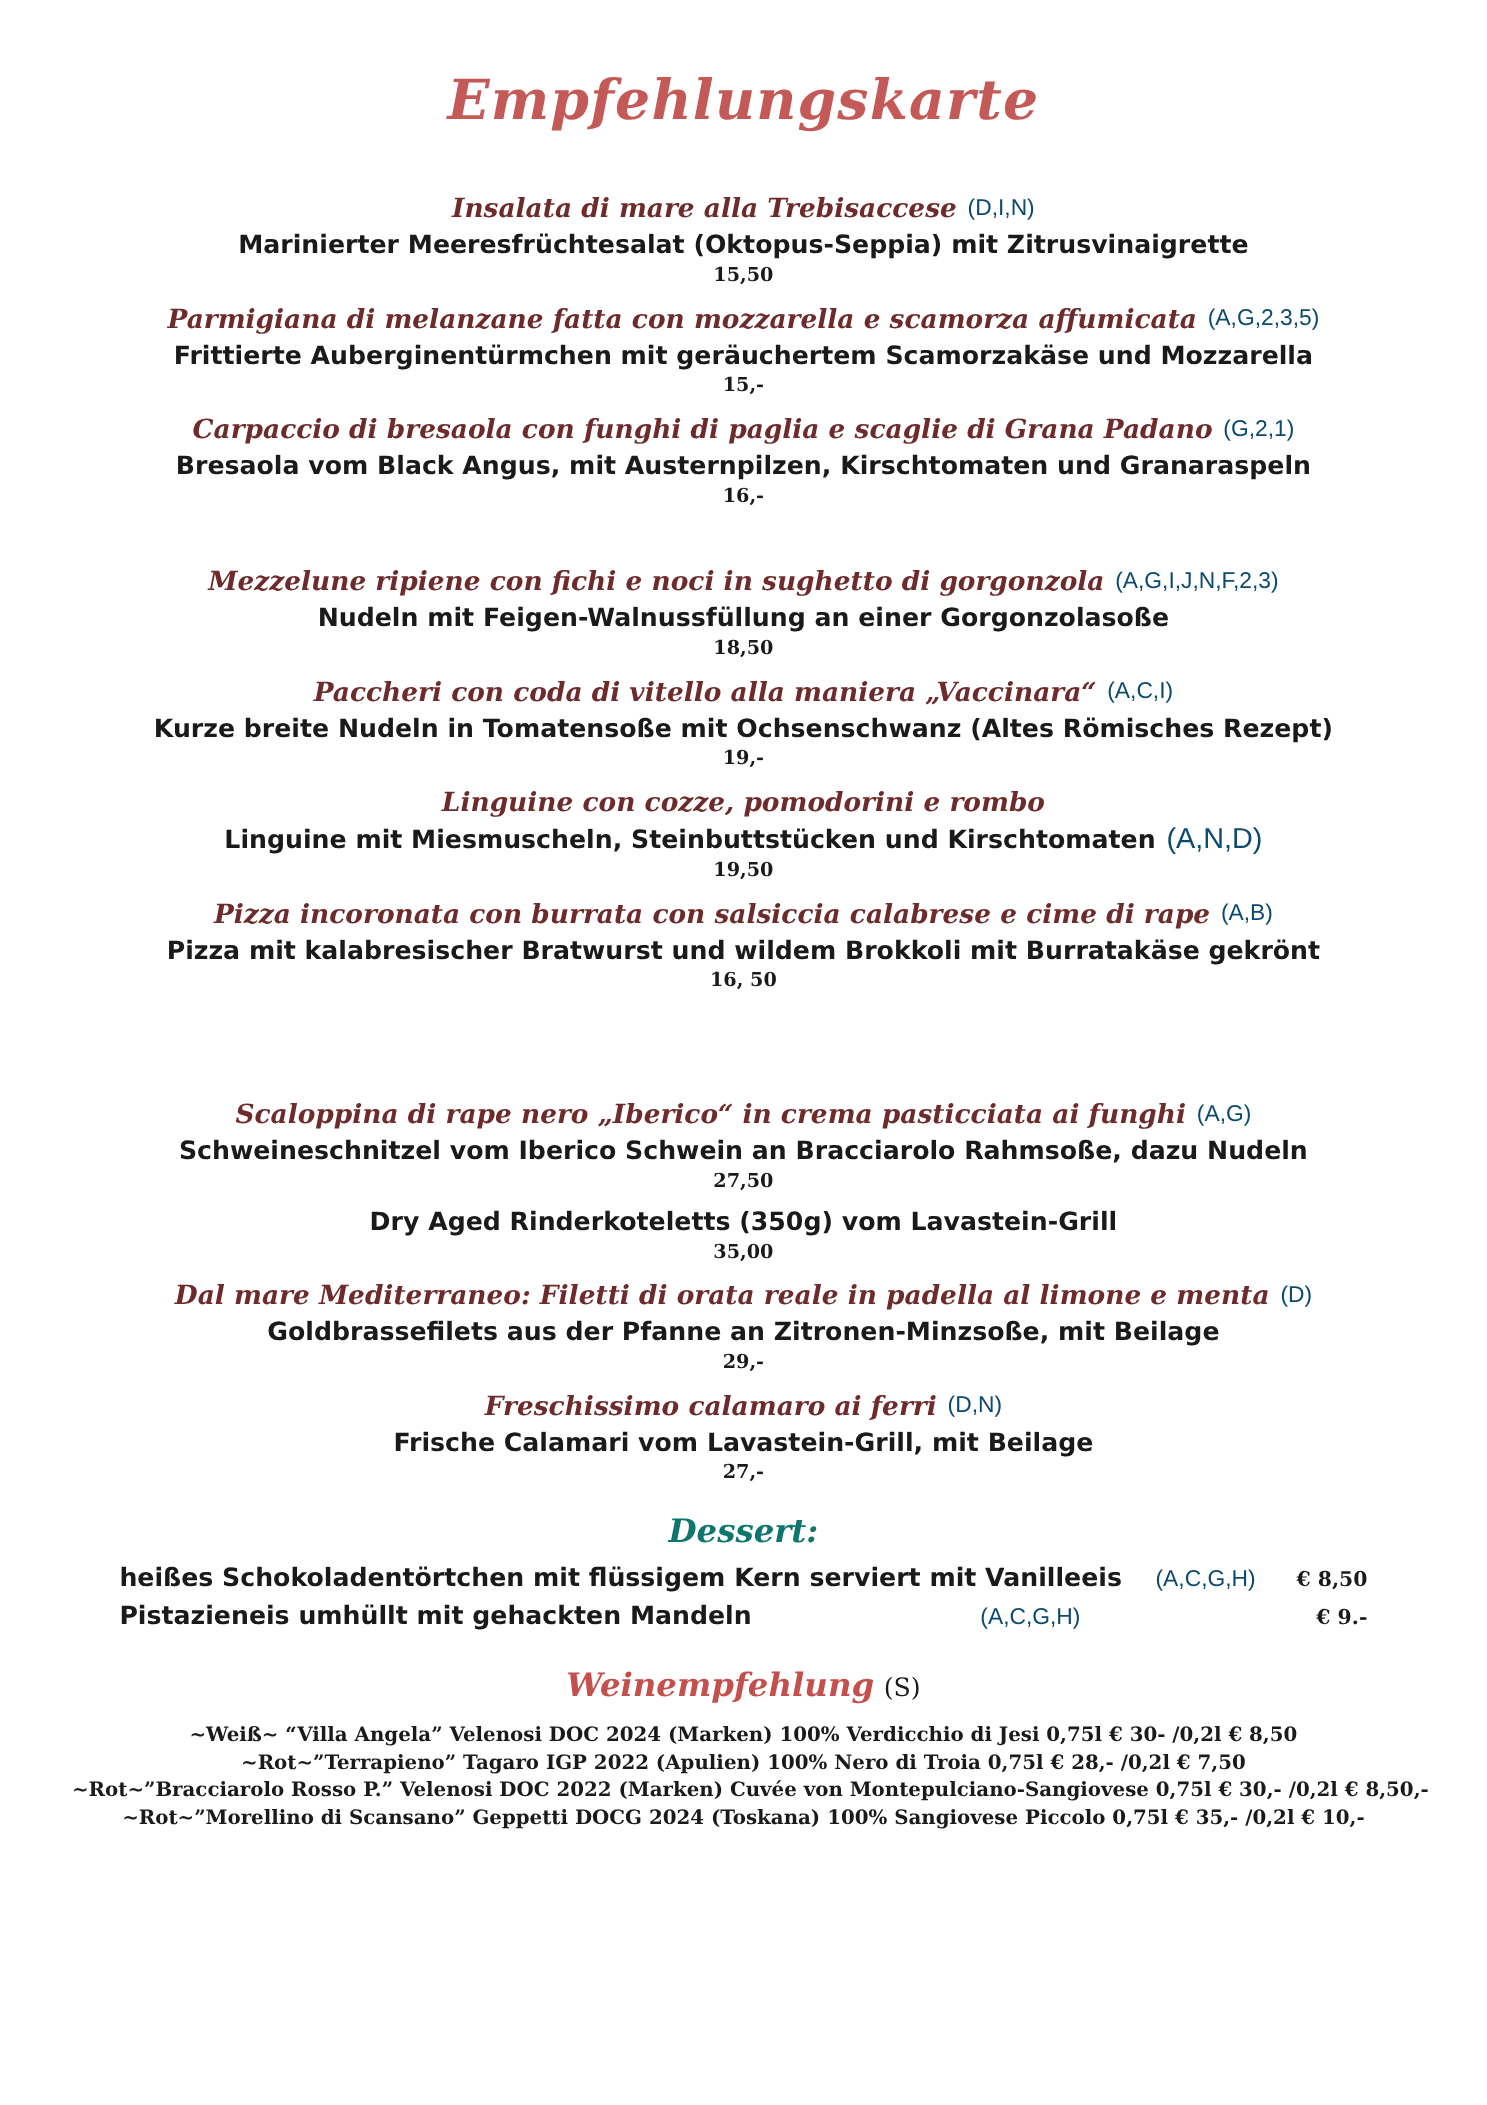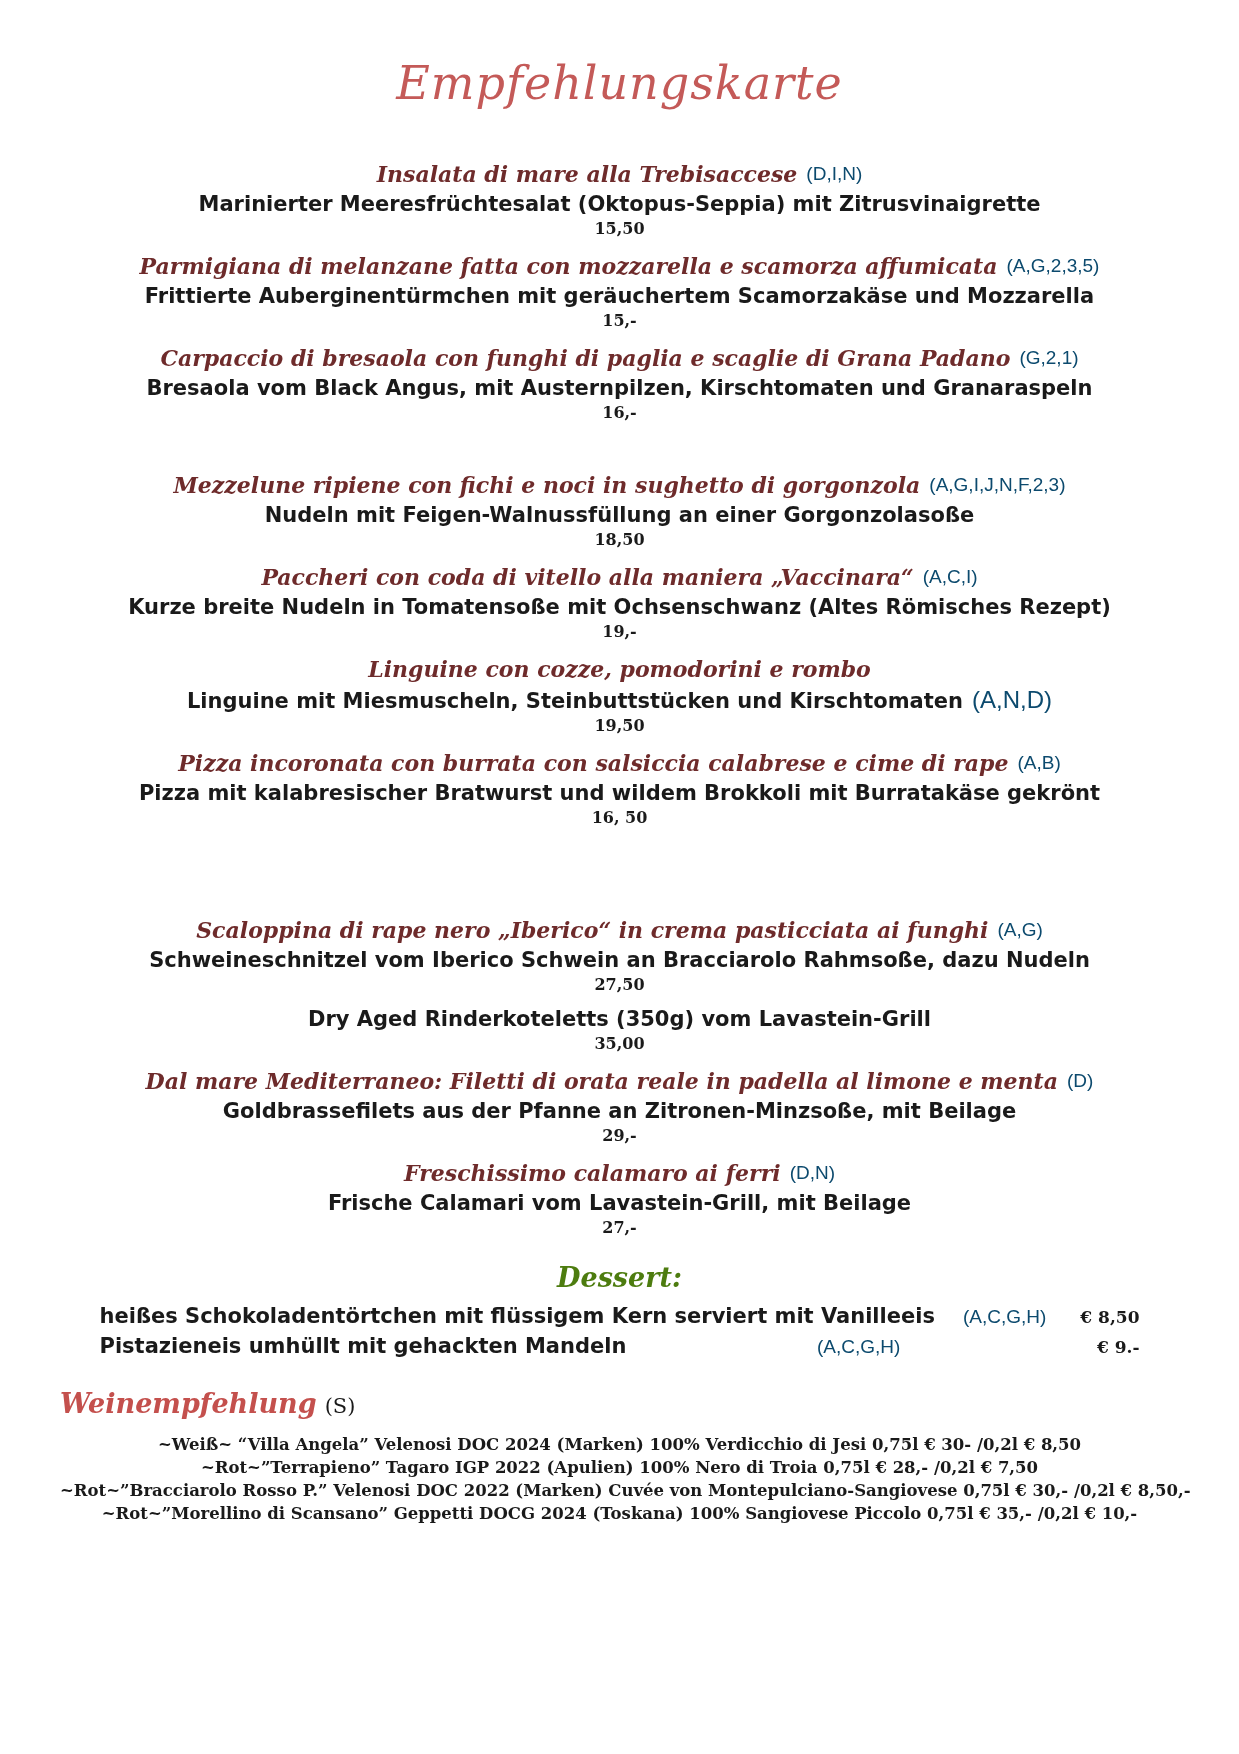--- a/index.html
+++ b/index.html
@@ -13,21 +13,21 @@
   }
   .page {
     width: 1239px;
     min-height: 1754px;
     padding: 52px 60px 40px 60px;
   }
   .menu-title {
     text-align: center;
     font-family: "DejaVu Serif", serif;
     font-style: italic;
-    font-weight: normal;
+    font-weight: bold;
     font-size: 46px;
     line-height: 62px;
     color: #c45a58;
     letter-spacing: 1px;
     margin-bottom: 44px;
   }
   .menu-item { text-align: center; margin-bottom: 11px; }
   .line-it {
     font-family: "DejaVu Serif", serif;
     font-style: italic;
@@ -63,21 +63,21 @@
   .section-starters { margin-top: 0; }
   .section-pasta    { margin-top: 46px; }
   .section-mains    { margin-top: 86px; }
   .section-heading {
     text-align: center;
     font-family: "DejaVu Serif", serif;
     font-style: italic;
     font-weight: bold;
     font-size: 27px;
     line-height: 36px;
-    color: #4d7c0f;
+    color: #0f766e;
   }
   .dessert-block { margin-top: 22px; }
   .dessert-rows { width: 1040px; margin: 6px auto 0 auto; }
   .dessert-row {
     display: flex;
     justify-content: space-between;
     align-items: baseline;
     line-height: 29px;
   }
   .dessert-name {
@@ -88,21 +88,21 @@
   }
   .dessert-row .allergens { margin-left: 6px; }
   .dessert-price {
     font-family: "DejaVu Serif", serif;
     font-weight: bold;
     font-size: 17px;
     margin-left: 12px;
     white-space: nowrap;
   }
   .wine-block { margin-top: 26px; }
-  .wine-heading-line { }
+  .wine-heading-line { text-align: center; }
   .wine-heading {
     display: inline;
     font-family: "DejaVu Serif", serif;
     font-style: italic;
     font-weight: bold;
     font-size: 27px;
     color: #c4504d;
   }
   .wine-allergens {
     font-family: "DejaVu Serif", serif;

